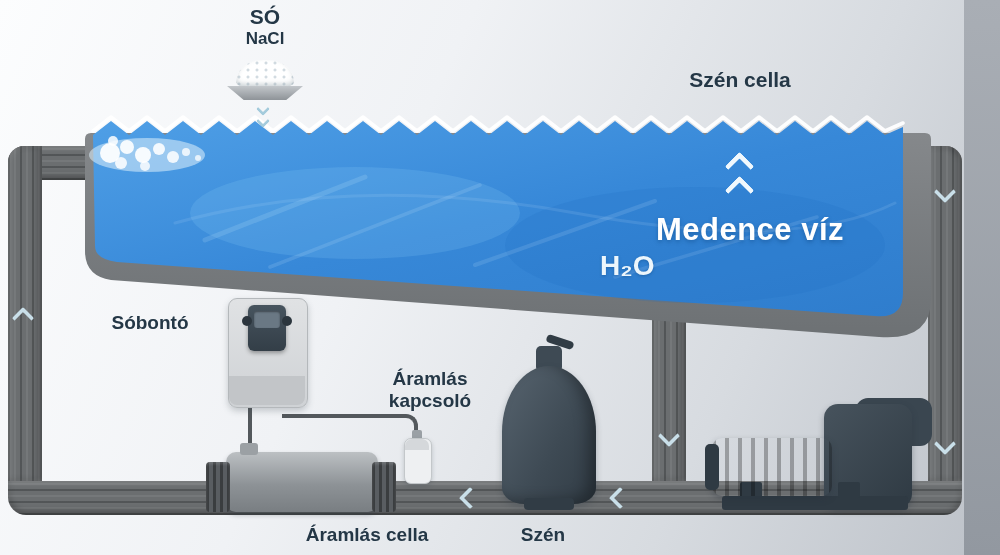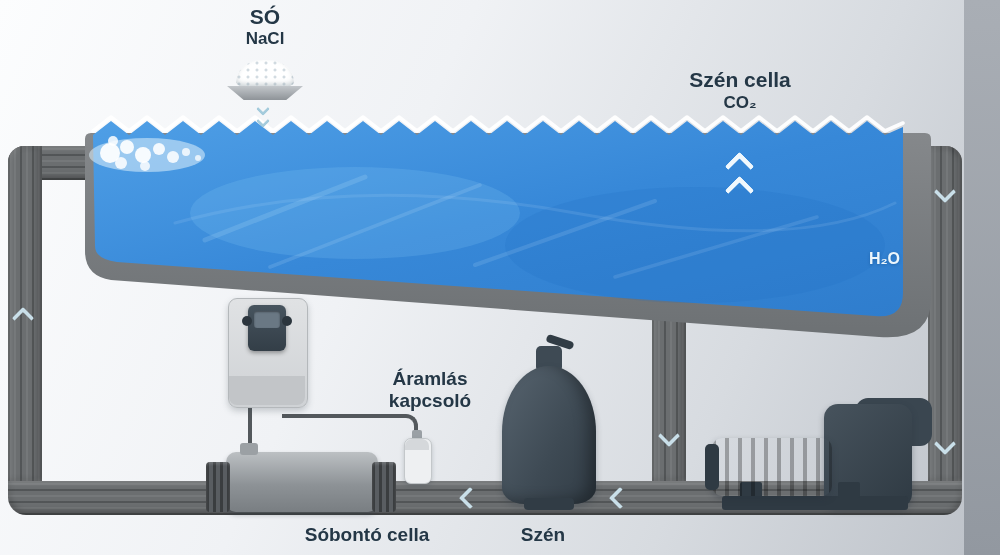--- a/index.html
+++ b/index.html
@@ -31,21 +31,21 @@
   .chev.up{transform:rotate(135deg);}
   .chev.gas{width:16px;height:16px;border-width:5px;border-color:#f0f8fd;border-radius:3px;}
   .chev.small{width:7px;height:7px;border-width:3px;border-color:#a4cbdc;}
   
   .lbl{position:absolute;font-weight:700;color:var(--label);text-align:center;line-height:1.18;}
   .lbl-lg{font-size:21px;}
   .lbl-md{font-size:19px;}
   .sub{font-size:17px;font-weight:600;}
   .pool-title{position:absolute;font-size:31px;font-weight:700;color:#ffffff;letter-spacing:.5px;
     text-align:center;text-shadow:0 2px 4px rgba(8,58,110,.38);}
-  .pool-sub{position:absolute;font-size:16px;font-weight:600;color:#ecf6fc;text-align:right;
+  .pool-sub{position:absolute;font-size:28px;font-weight:600;color:#ecf6fc;text-align:left;
     text-shadow:0 1px 3px rgba(8,58,110,.35);}
   
   .salt-mound{position:absolute;background:#ffffff;
     background-image:radial-gradient(circle at 3px 3px,#d2dbe1 1.2px,rgba(0,0,0,0) 1.8px);
     background-size:9px 7px;
     border-radius:55% 55% 18% 18%/100% 100% 22% 22%;
     box-shadow:inset 0 -3px 5px rgba(140,155,165,.45);}
   .salt-plate{position:absolute;background:linear-gradient(180deg,#c3c7cb,#8e9398);
     clip-path:polygon(0 0,100% 0,78% 100%,22% 100%);}
   
@@ -146,52 +146,53 @@
       <circle cx="66" cy="58" r="6" fill="#ffffff" opacity="0.85"></circle>
       <circle cx="90" cy="61" r="5" fill="#ffffff" opacity="0.8"></circle>
       <circle cx="131" cy="47" r="4" fill="#ffffff" opacity="0.8"></circle>
       <circle cx="143" cy="53" r="3" fill="#ffffff" opacity="0.75"></circle>
       <circle cx="58" cy="36" r="5" fill="#ffffff" opacity="0.85"></circle>
     </g>
   </svg>
 
   <div class="chev up gas" style="left:729px;top:156px;"></div>
   <div class="chev up gas" style="left:729px;top:180px;"></div>
+  <div class="pool-title" style="left:600px;top:212px;width:300px;">Medence víz</div>
   <div class="pool-sub" style="left:600px;top:250px;width:300px;">H₂O</div>
 
   <div class="lbl sub" style="left:195px;top:29px;width:140px;">NaCl</div>
   <div class="lbl lbl-lg" style="left:195px;top:5px;width:140px;">SÓ</div>
   <div class="salt-mound" style="left:236px;top:60px;width:58px;height:27px;"></div>
   <div class="salt-plate" style="left:227px;top:86px;width:76px;height:14px;"></div>
   <div class="chev down small" style="left:258px;top:104px;"></div>
   <div class="chev down small" style="left:258px;top:116px;"></div>
 
   <div class="lbl lbl-lg" style="left:640px;top:68px;width:200px;">Szén cella</div>
-  <div class="lbl sub" style="left:640px;top:93px;width:200px;">CO₂</div>
-
+
+  <div class="lbl lbl-md" style="left:40px;top:312px;width:220px;">Sóbontó</div>
   <div class="cable-v" style="left:248px;top:402px;height:50px;"></div>
   <div class="cable-l" style="left:282px;top:414px;width:132px;height:32px;"></div>
   <div class="ctrl-box" style="left:228px;top:298px;width:78px;height:108px;"></div>
   <div class="ctrl-bottom" style="left:229px;top:376px;width:76px;height:29px;"></div>
   <div class="ctrl-module" style="left:248px;top:305px;width:38px;height:46px;"></div>
   <div class="ctrl-screen" style="left:254px;top:311px;width:26px;height:17px;"></div>
   <div class="knob" style="left:242px;top:316px;"></div>
   <div class="knob" style="left:282px;top:316px;"></div>
 
   <div class="lbl lbl-md" style="left:355px;top:390px;width:150px;">kapcsoló</div>
   <div class="lbl lbl-md" style="left:355px;top:368px;width:150px;">Áramlás</div>
   <div class="fsw-nub" style="left:412px;top:430px;width:10px;height:12px;"></div>
   <div class="fsw-body" style="left:404px;top:438px;width:26px;height:44px;"></div>
   <div class="fsw-cap" style="left:405px;top:439px;width:24px;height:11px;"></div>
 
   <div class="cell-body" style="left:226px;top:452px;width:152px;height:60px;"></div>
   <div class="cell-flange" style="left:206px;top:462px;width:24px;height:50px;"></div>
   <div class="cell-flange" style="left:372px;top:462px;width:24px;height:50px;"></div>
   <div class="cell-nub" style="left:240px;top:443px;width:18px;height:12px;"></div>
-  <div class="lbl lbl-md" style="left:287px;top:524px;width:160px;">Sóbontó cella</div>
+  <div class="lbl lbl-md" style="left:287px;top:524px;width:160px;">Áramlás cella</div>
 
   <div class="filter-handle" style="left:546px;top:338px;width:28px;height:8px;"></div>
   <div class="filter-valve" style="left:536px;top:346px;width:26px;height:26px;"></div>
   <div class="filter-tank" style="left:502px;top:366px;width:94px;height:138px;"></div>
   <div class="filter-base" style="left:524px;top:498px;width:50px;height:12px;"></div>
   <div class="lbl lbl-md" style="left:493px;top:524px;width:100px;">Szén</div>
 
   <div class="pump-elbow" style="left:856px;top:398px;width:76px;height:48px;"></div>
   <div class="pump-volute" style="left:824px;top:404px;width:88px;height:104px;"></div>
   <div class="pump-base" style="left:722px;top:496px;width:186px;height:14px;"></div>

